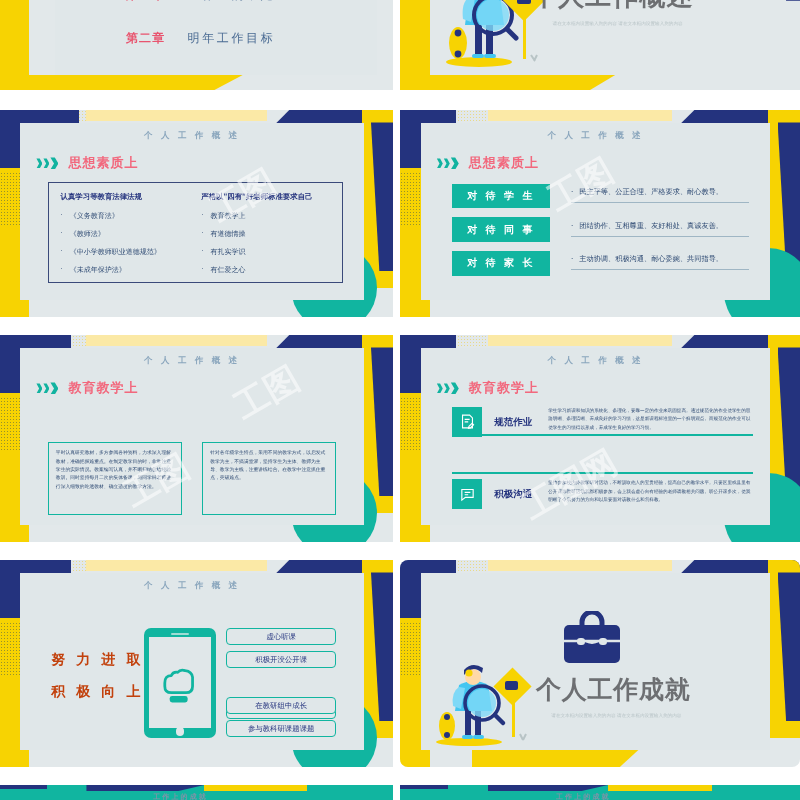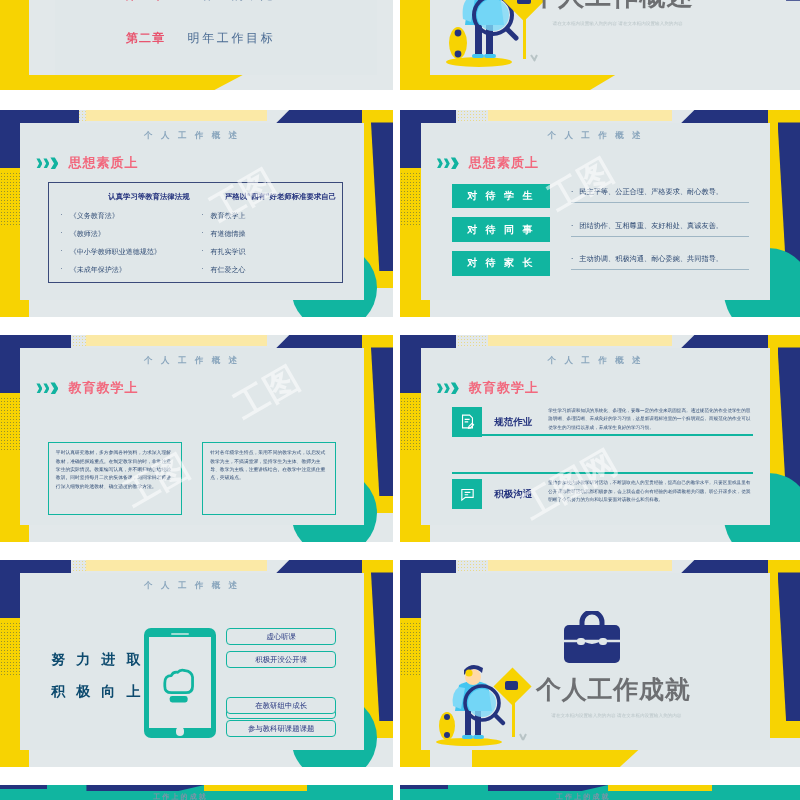--- a/index.html
+++ b/index.html
@@ -49,21 +49,21 @@
 
   .sl-head { text-align:center; color:#8aa6bd; letter-spacing:.32em;
              font-weight:700; }
   .sec { display:flex; align-items:center; }
   .chev { display:flex; align-items:center; }
   .chev span { display:inline-block; background:#12b3a0; }
   .sec-title { color:#f2687d; font-weight:700; letter-spacing:.08em; }
 
   
   .box-outline { position:absolute; border:1.2px solid #3a4a7a; background:#e0e7e9; }
-  .col-h { font-weight:700; color:#24337e; text-align:right; }
+  .col-h { font-weight:700; color:#24337e; text-align:left; }
   .li { color:#2e4a73; display:flex; }
   .li i { font-style:normal; margin-right:7px; }
 
   
   .tbtn { background:#11b5a0; color:#fff; text-align:center; font-weight:700;
           letter-spacing:.25em; display:flex; align-items:center; justify-content:center; }
   .rline { border-bottom:1px solid #9fb6c4; color:#2e4a73; }
 
   
   .cardhead { background:#11b5a0; color:#fff; display:flex; align-items:center;
@@ -79,21 +79,21 @@
   .rowlabel { color:#24337e; font-weight:700; flex:none; }
   .rowtext { color:#2e4a73; }
   .divider { background:#11b5a0; }
 
   
   .phone { position:absolute; background:#11b5a0; }
   .phone .scr { position:absolute; inset:8% 7% 9% 7%; background:#e0e7e9; }
   .pill { border:1.3px solid #11b5a0; border-radius:4px; color:#24337e;
           text-align:center; background:#e0e7e9; display:flex;
           align-items:center; justify-content:center; }
-  .bigpink { color:#0c4a6e; font-weight:700; letter-spacing:.22em; }
+  .bigpink { color:#c2410c; font-weight:700; letter-spacing:.22em; }
 
   
   .big-title { color:#6d6f72; font-weight:700; }
   .sub-title { color:#b7c3c6; text-align:center; }
 
   
   .ch-row { display:flex; align-items:center; }
   .ch-no { color:#e8556f; font-weight:700; letter-spacing:.1em; }
   .ch-tx { color:#4a6b93; letter-spacing:.22em; }
 
@@ -397,21 +397,21 @@
 
       <div class="pill" style="position:absolute;left:60%;top:31%;width:32%;height:9.5%;font-size:7.4px;">虚心听课</div>
       <div class="pill" style="position:absolute;left:60%;top:44%;width:32%;height:9.5%;font-size:7.4px;">积极开没公开课</div>
       <div class="pill" style="position:absolute;left:60%;top:57%;width:32%;height:9.5%;font-size:7.4px;margin-top:28px;">大胆评课</div>
       <div class="pill" style="position:absolute;left:60%;top:70%;width:32%;height:9.5%;font-size:7.4px;">在教研组中成长</div>
       <div class="pill" style="position:absolute;left:60%;top:83%;width:32%;height:9.5%;font-size:7.4px;">参与教科研课题课题</div>
     </div>
 
   </div>
 
-  <div class="slide" style="left:400px;top:560px;width:400px;height:207px;">
+  <div class="slide" style="left:400px;top:560px;width:400px;height:207px;border-radius:8px;">
     <div class="deco">
       <div class="nv-tl" style="width:14%;height:34%;clip-path:none;"></div>
       <div class="nv-tr"></div>
       <div class="yl-left"></div>
       <div class="dots dots-left"></div>
       <div class="yl-right"></div>
       <div class="nv-right-bar"></div>
       <div class="yl-top-strip"></div>
       <div class="yl-bottom" style="width:42%;left:18%;height:9%;"></div>
       <div class="dots-bot"></div>

